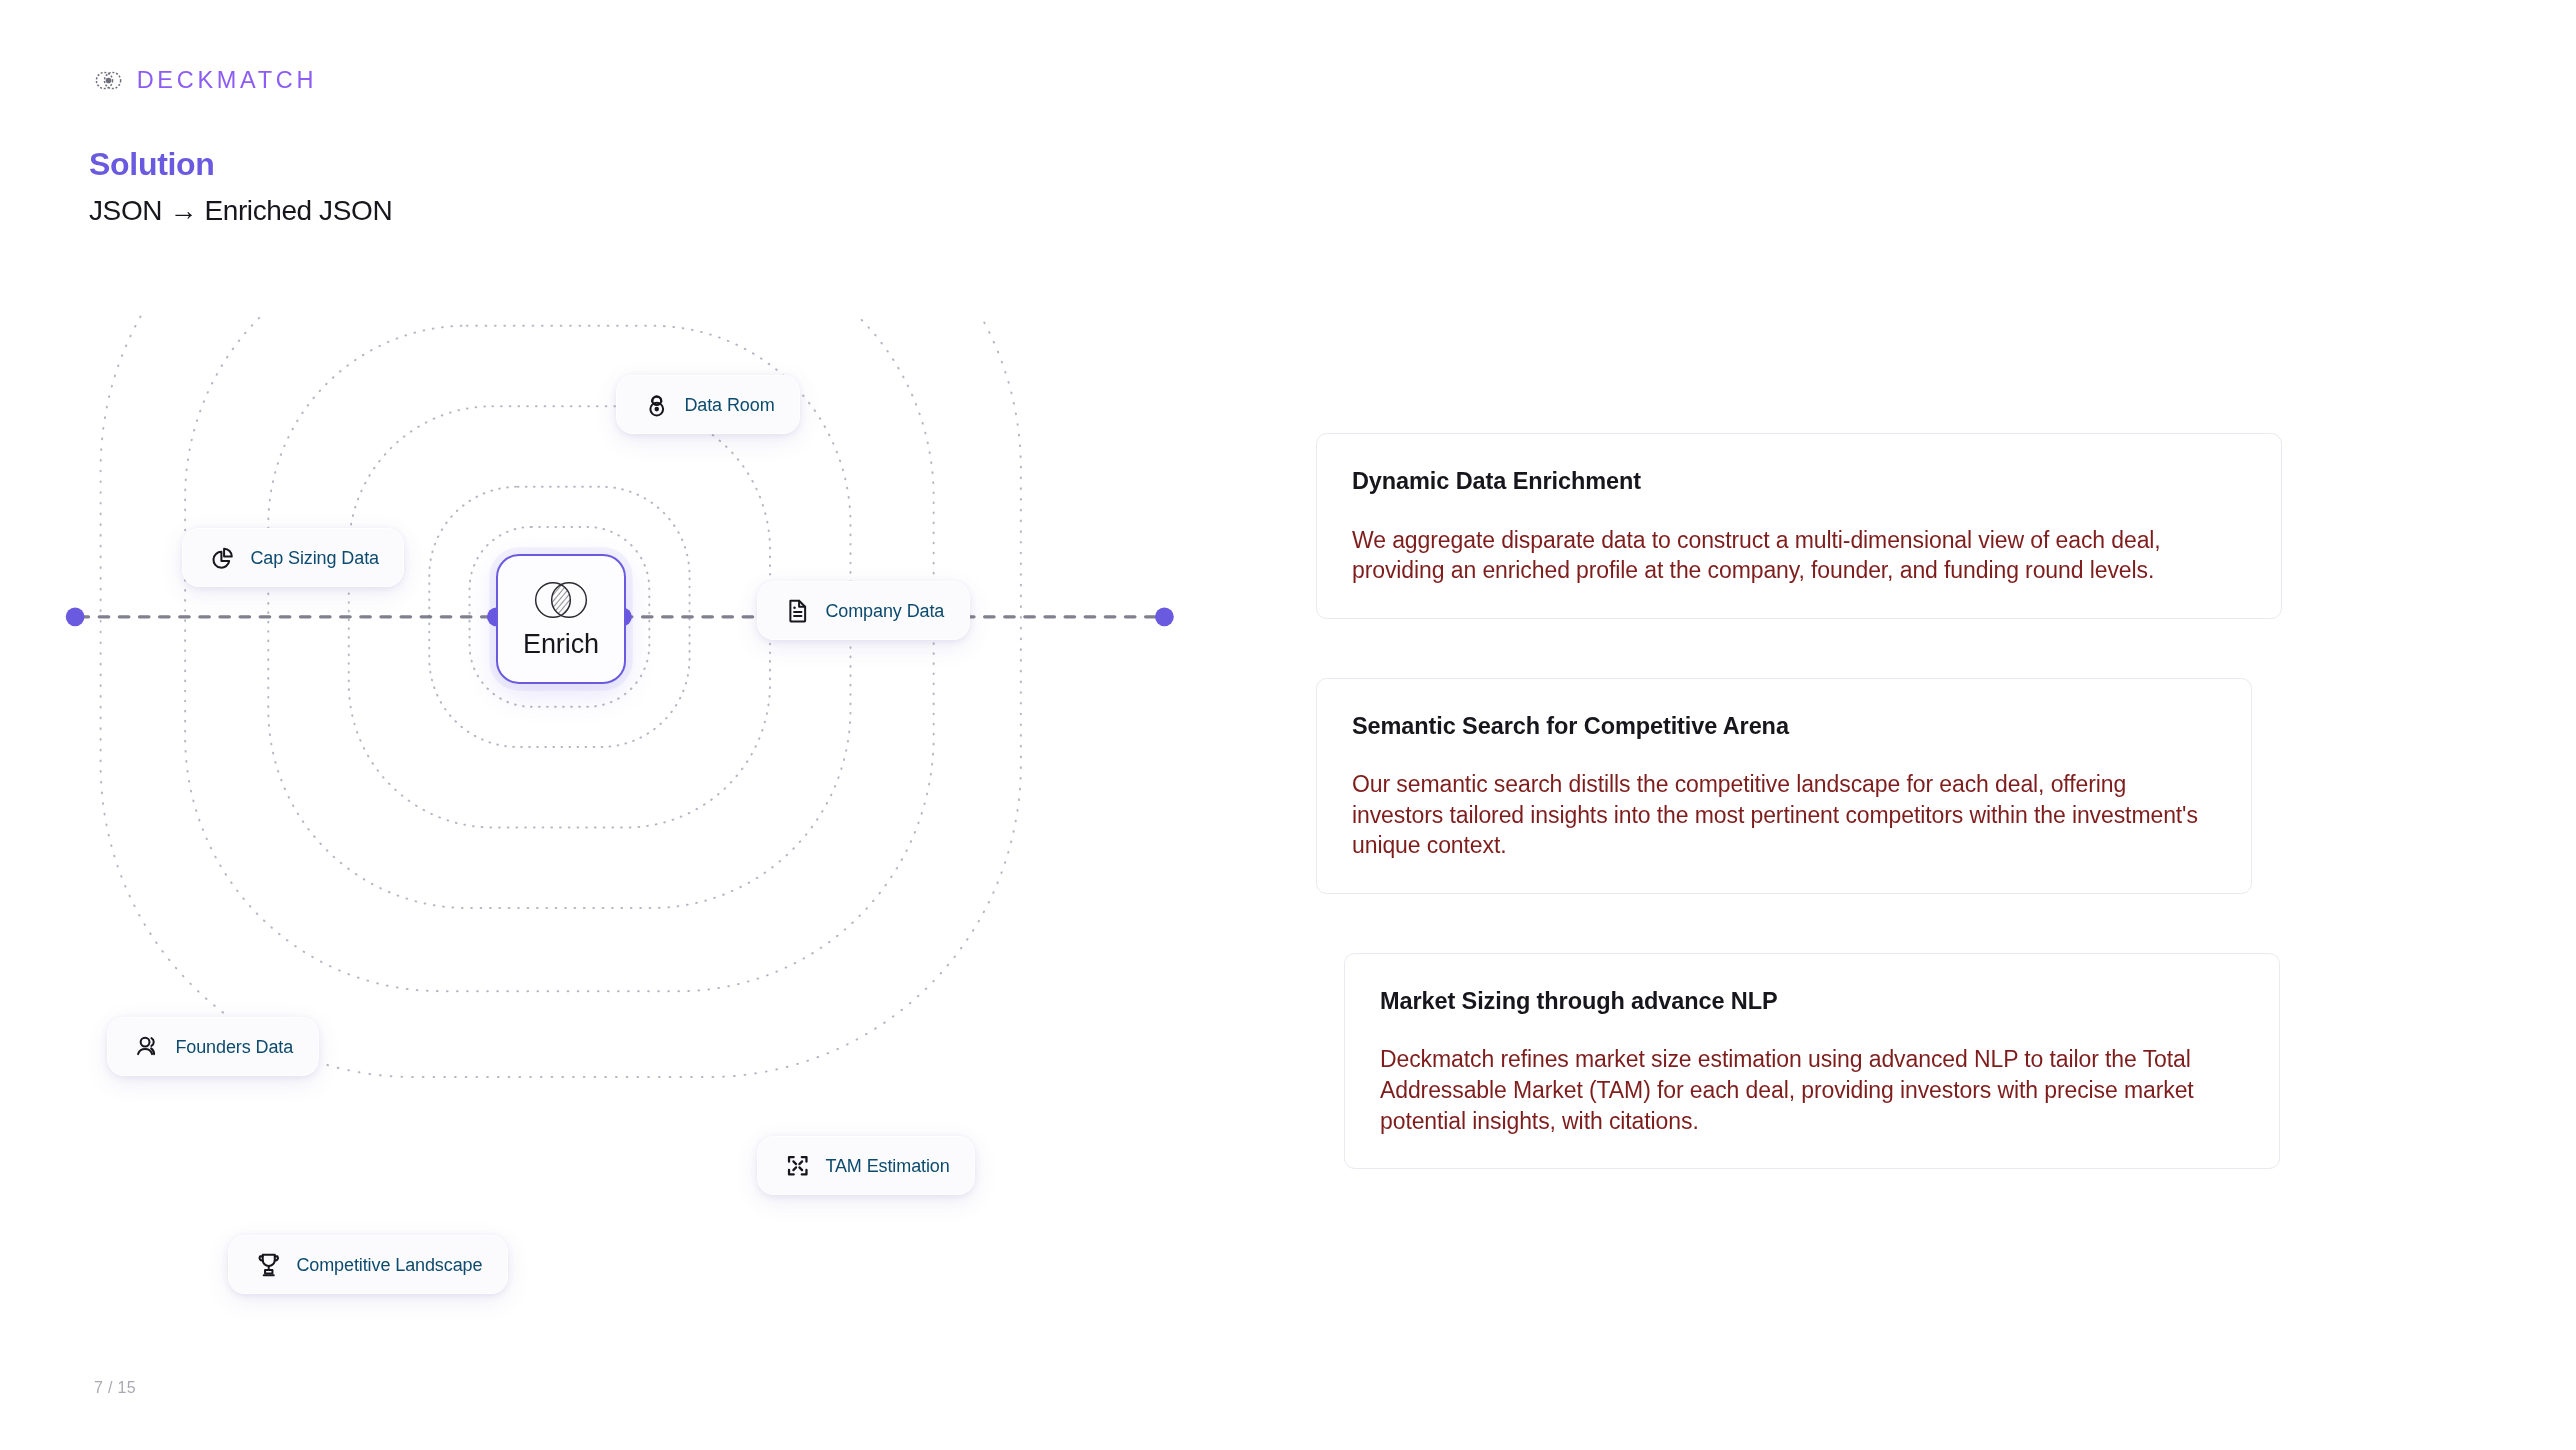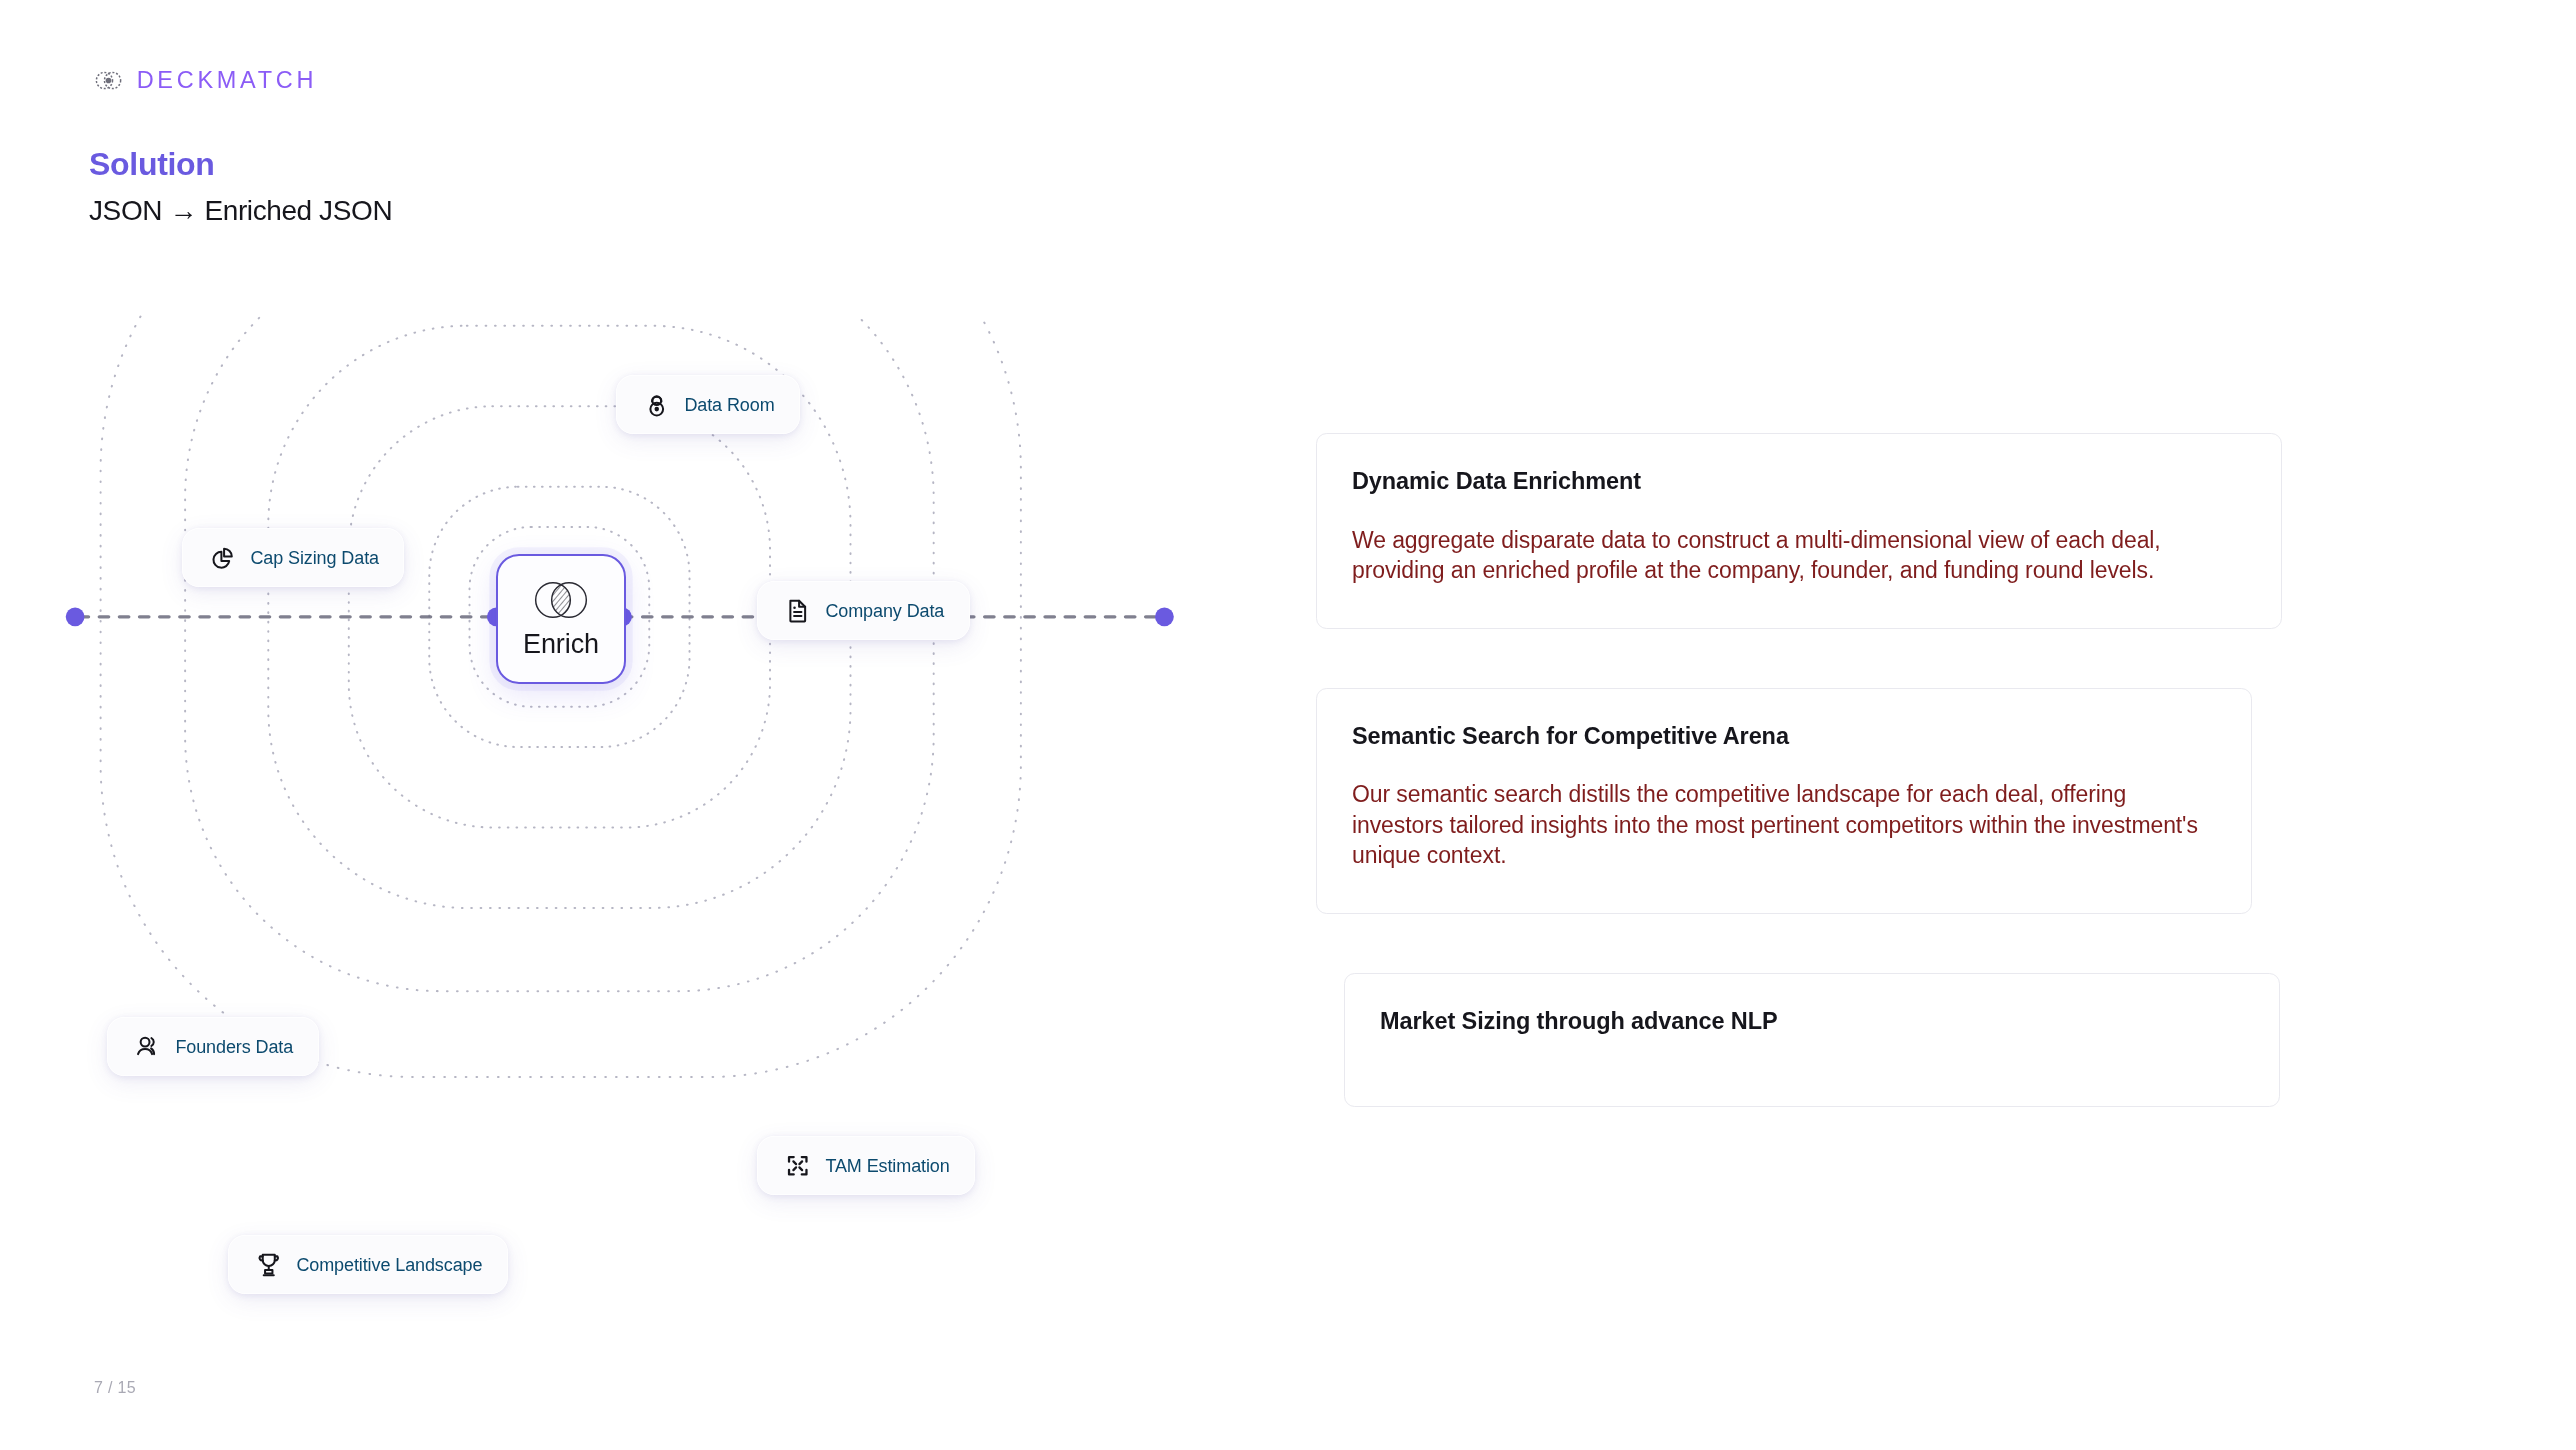--- a/index.html
+++ b/index.html
@@ -122,21 +122,21 @@
   #cards {
     position: absolute;
     left: 1316px;
     top: 433px;
     width: 985px;
   }
   .card {
     border: 0.7px solid #e9e9ef;
     border-radius: 10.7px;
     background: #ffffff;
-    padding: 34px 35px 42px 35px;
+    padding: 34px 35px 32px 35px;
     margin-bottom: 59px;
   }
   .card:last-child { margin-bottom: 0; margin-left: 28px; }
   .card.c1 { width: 894px; }
   .card.c2 { width: 864px; }
   .card.c3 { width: 864px; }
   .card h3 {
     margin: 0 0 29.5px 0;
     font-size: 23.5px;
     font-weight: 700;
@@ -325,18 +325,19 @@
     <p>We aggregate disparate data to construct a multi-dimensional view of each deal, providing an enriched profile at the company, founder, and funding round levels.</p>
   </div>
 
   <div class="card c2">
     <h3>Semantic Search for Competitive Arena</h3>
     <p>Our semantic search distills the competitive landscape for each deal, offering investors tailored insights into the most pertinent competitors within the investment's unique context.</p>
   </div>
 
   <div class="card c3">
     <h3>Market Sizing through advance NLP</h3>
+    <p>Deckmatch refines market size estimation using advanced NLP to tailor the Total Addressable Market (TAM) for each deal, providing investors with precise market potential insights, with citations.</p>
   </div>
 
 </div>
 
 <div id="pager">7 / 15</div>
 
 
 </body></html>

